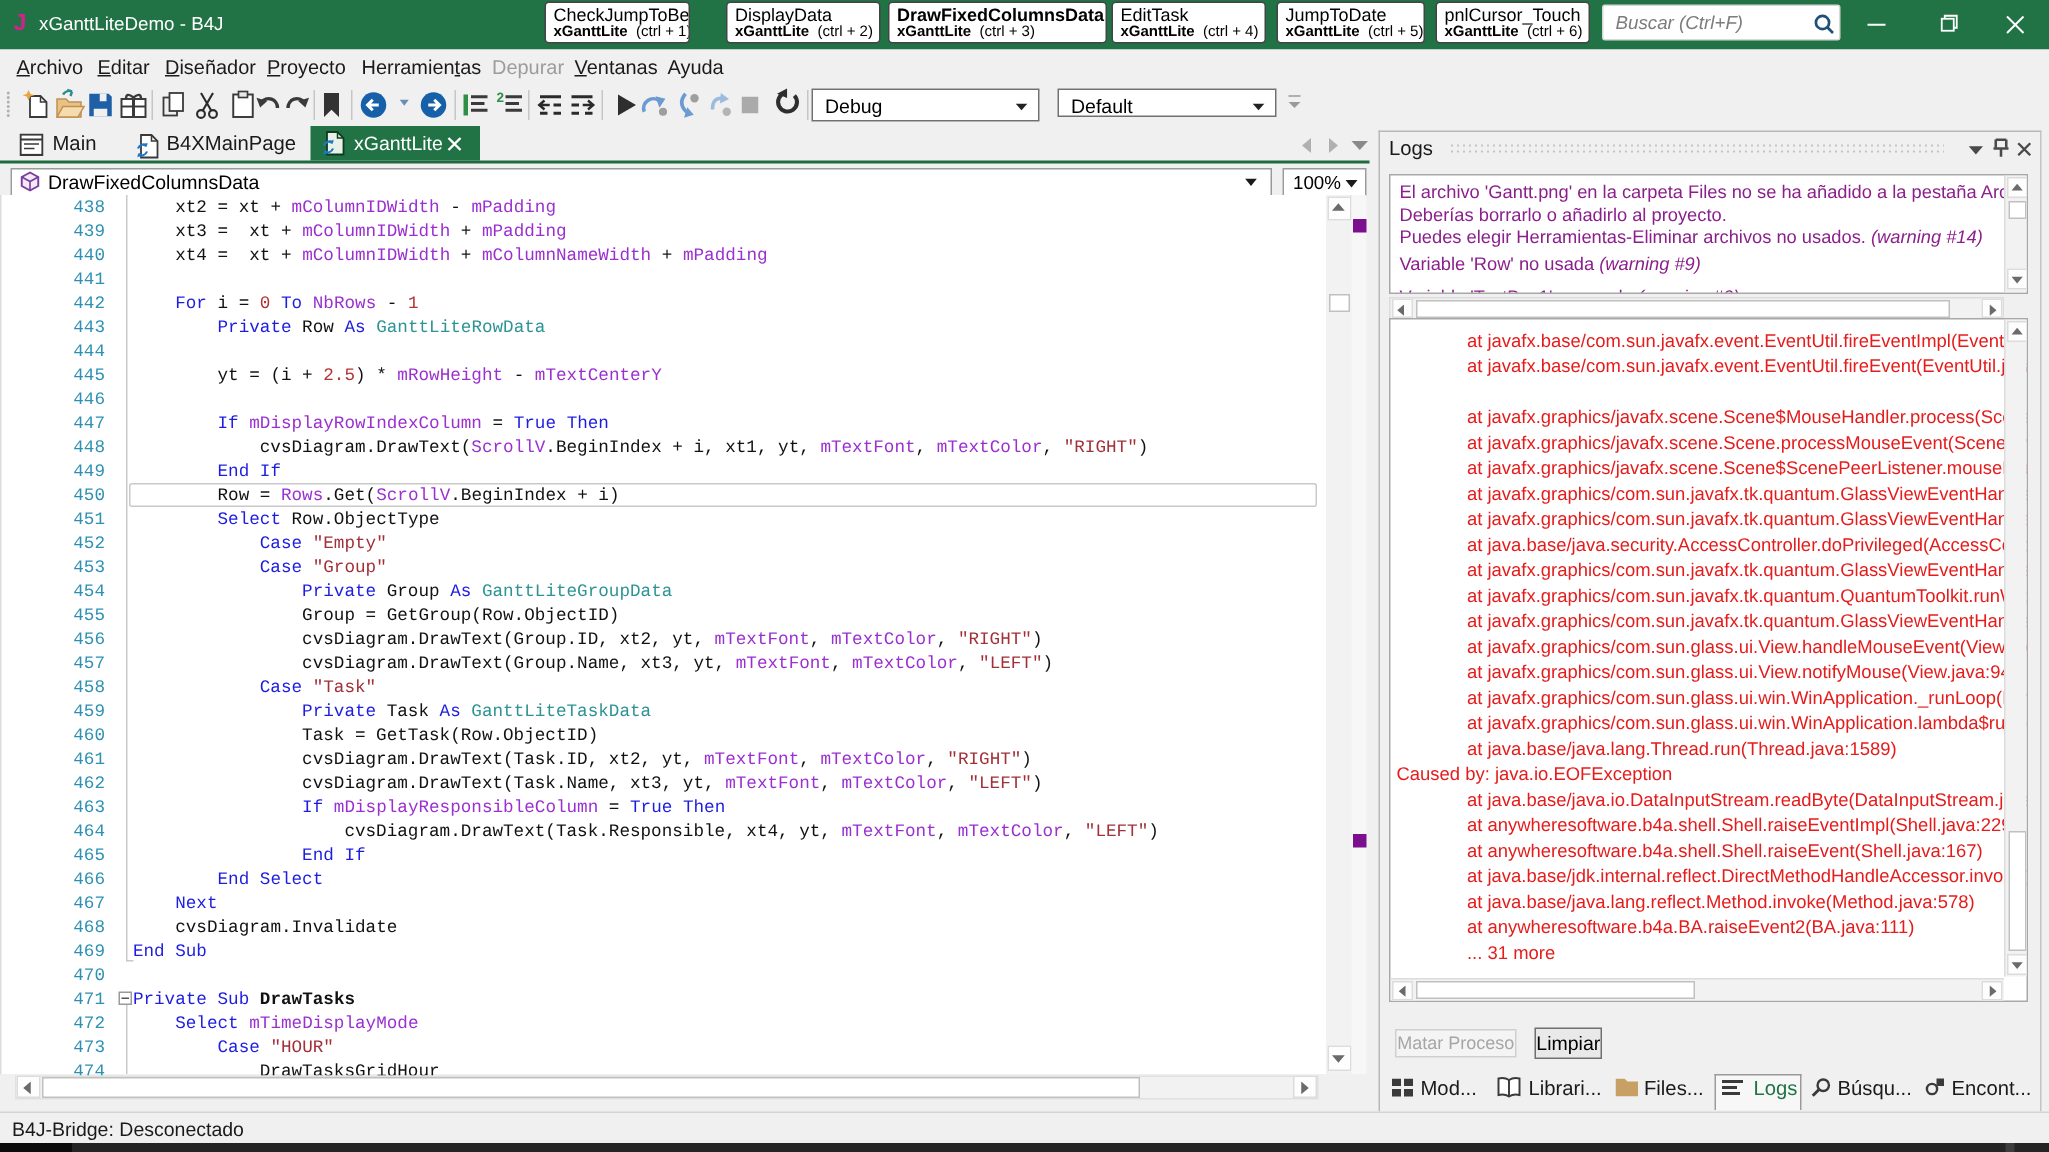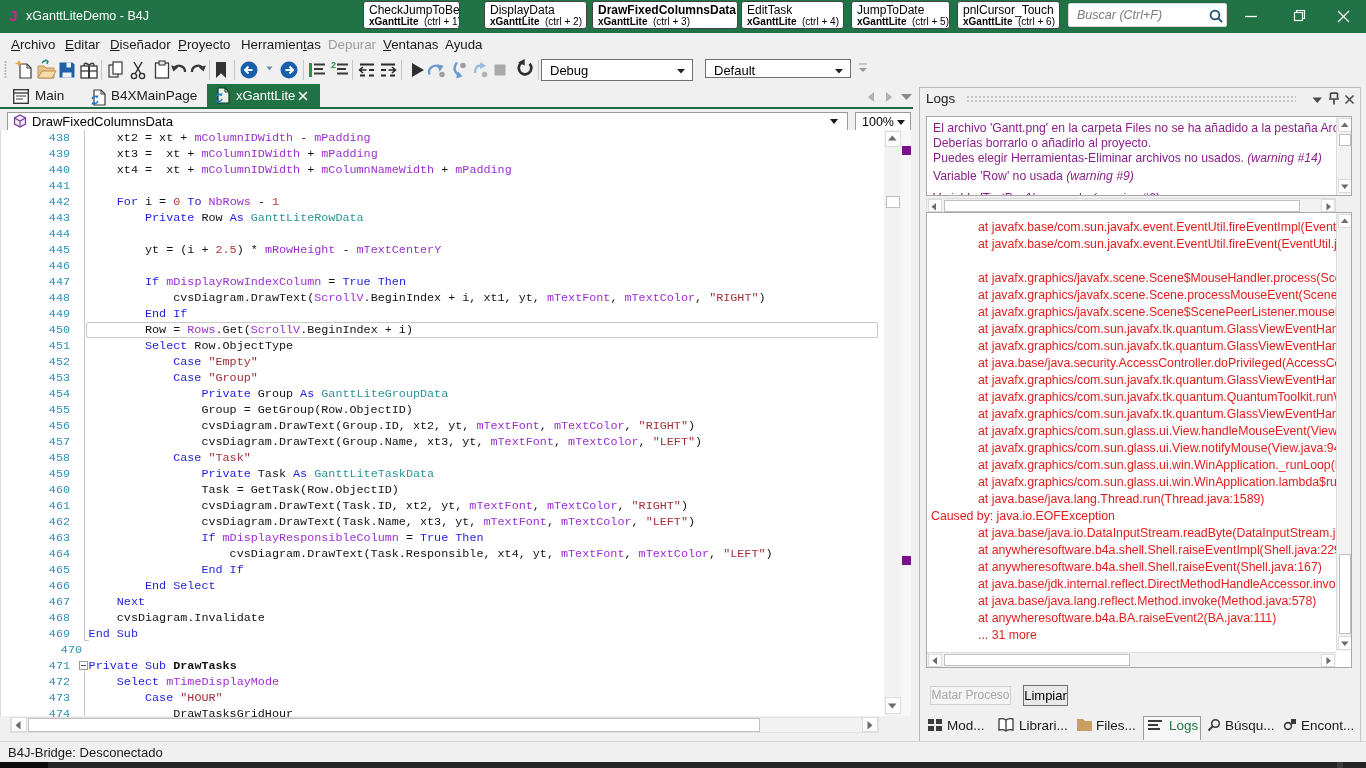--- a/index.html
+++ b/index.html
@@ -353,21 +353,21 @@
 <div class="ln" style="left:36px;top:561.5px;">465</div>
 <div class="cl" style="left:201.39999999999998px;top:561.5px;"><span class="k">End If</span></div>
 <div class="ln" style="left:36px;top:577.5px;">466</div>
 <div class="cl" style="left:145.0px;top:577.5px;"><span class="k">End Select</span></div>
 <div class="ln" style="left:36px;top:593.5px;">467</div>
 <div class="cl" style="left:116.8px;top:593.5px;"><span class="k">Next</span></div>
 <div class="ln" style="left:36px;top:609.5px;">468</div>
 <div class="cl" style="left:116.8px;top:609.5px;">cvsDiagram.Invalidate</div>
 <div class="ln" style="left:36px;top:625.5px;">469</div>
 <div class="cl" style="left:88.6px;top:625.5px;"><span class="k">End Sub</span></div>
-<div class="ln" style="left:48px;top:641.5px;">470</div>
+<div class="ln" style="left:36px;top:641.5px;">470</div>
 <div class="ln" style="left:36px;top:657.5px;text-align:right;">471</div>
 <div class="cl" style="left:88.6px;top:657.5px;"><span class="k">Private</span> <span class="k">Sub</span> <span class="b">DrawTasks</span></div>
 <div class="ln" style="left:36px;top:673.5px;">472</div>
 <div class="cl" style="left:116.8px;top:673.5px;"><span class="k">Select</span> <span class="p">mTimeDisplayMode</span></div>
 <div class="ln" style="left:36px;top:689.5px;">473</div>
 <div class="cl" style="left:145.0px;top:689.5px;"><span class="k">Case</span> <span class="s">"HOUR"</span></div>
 <div class="ln" style="left:36px;top:705.5px;">474</div>
 <div class="cl" style="left:173.2px;top:705.5px;">DrawTasksGridHour</div>
 <div class="abs" style="left:79px;top:660.5px;width:9px;height:9px;border:1px solid #9a9a9a;background:#fff;"></div>
 <div class="abs" style="left:81px;top:664.5px;width:5px;height:1px;background:#555;"></div>

